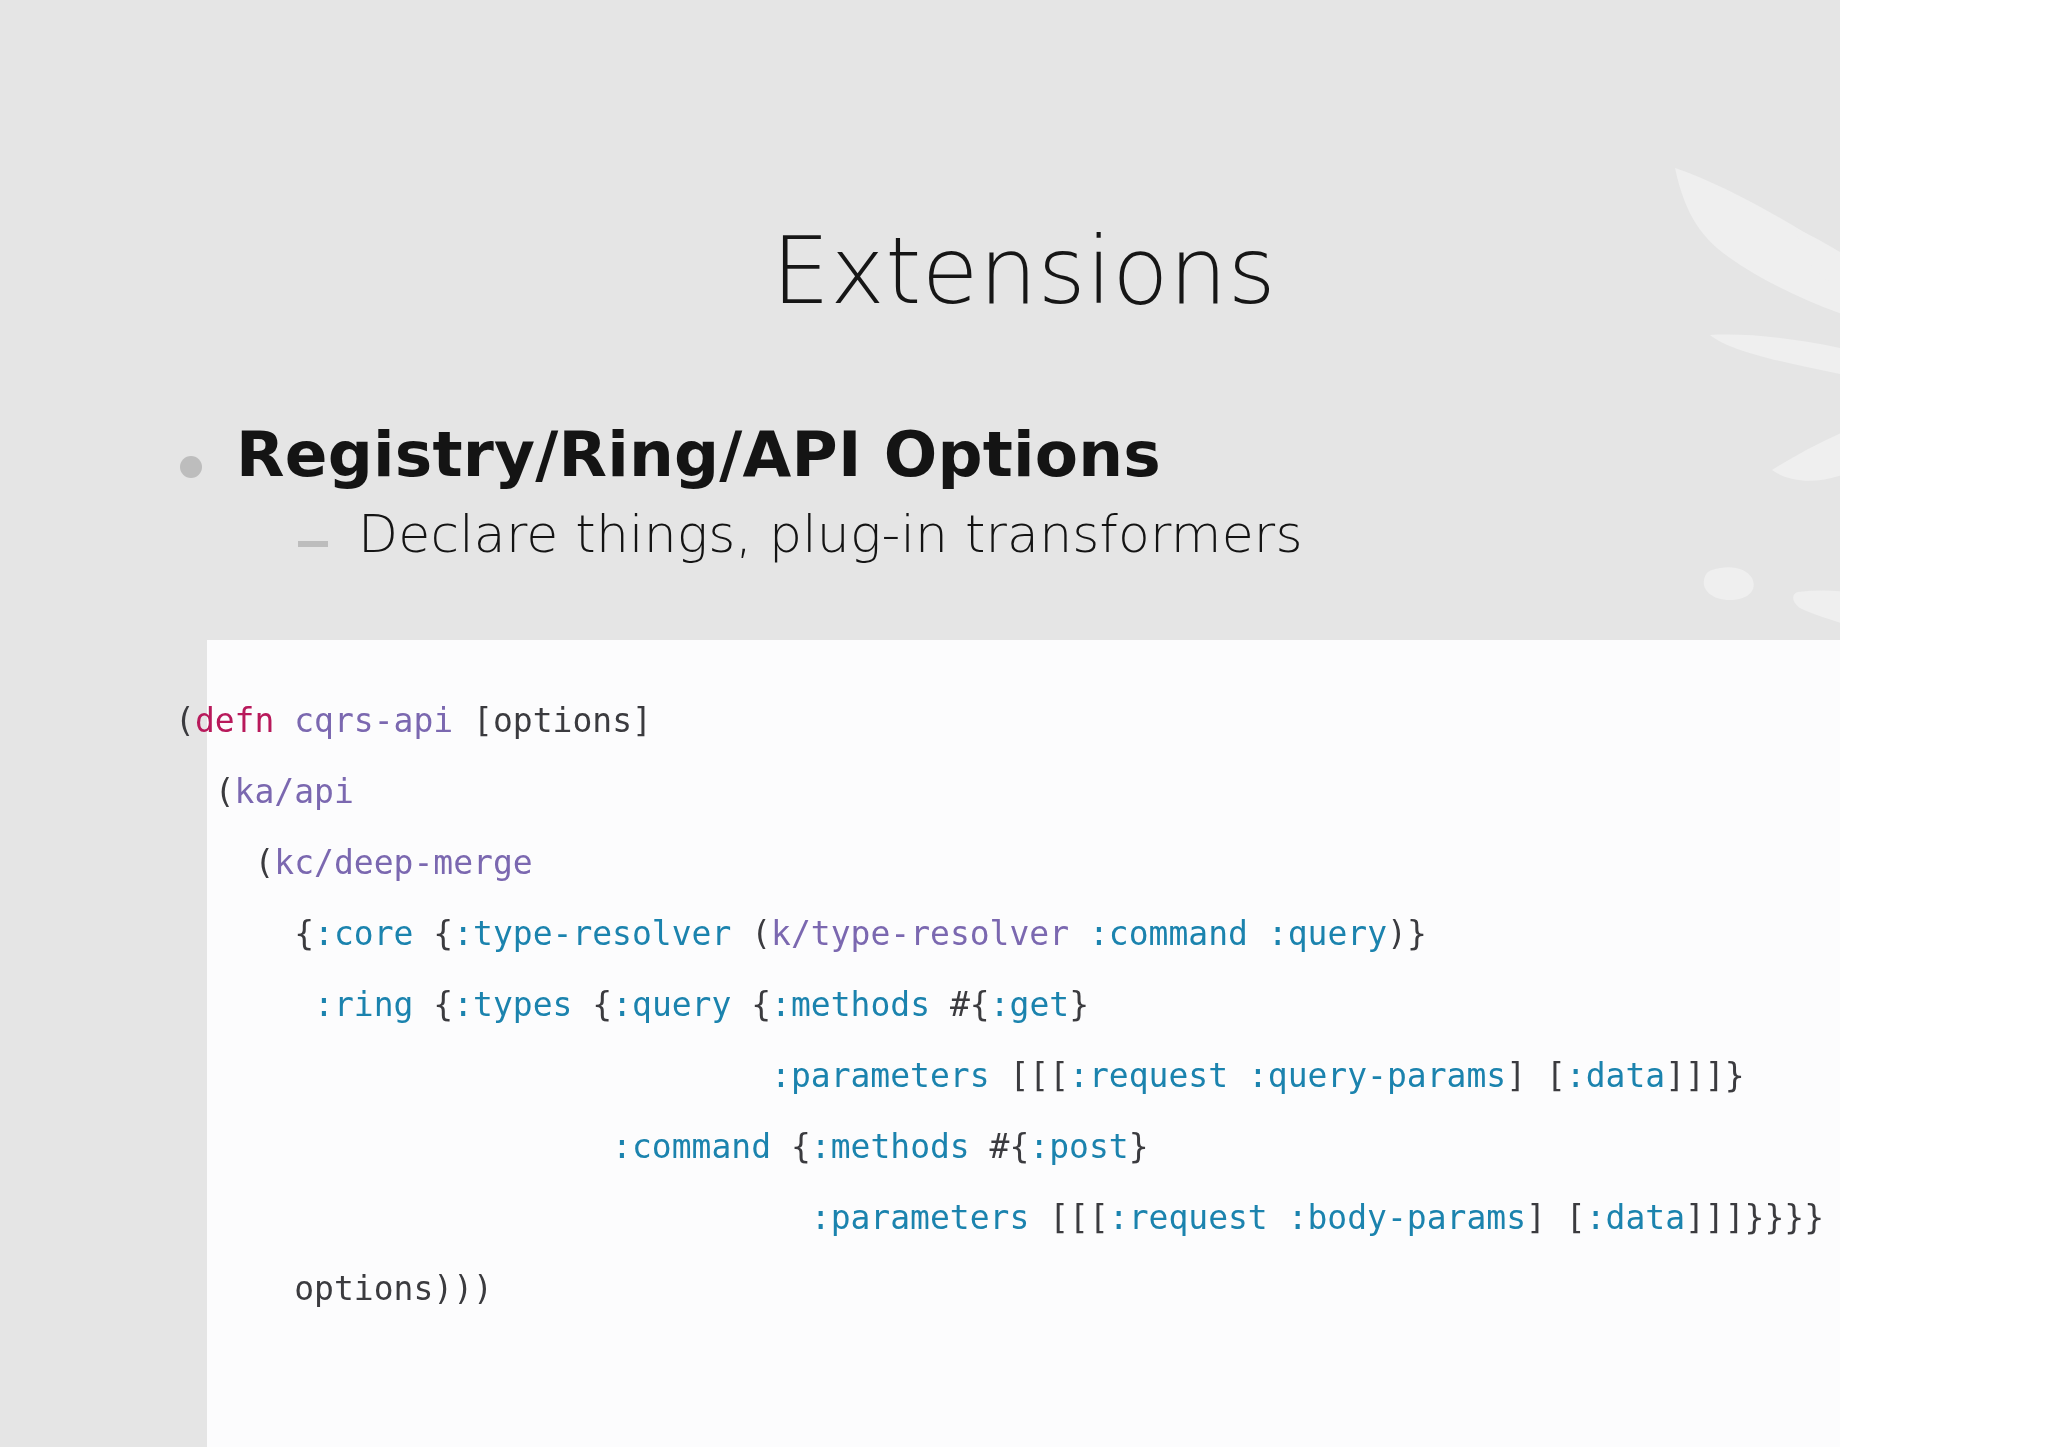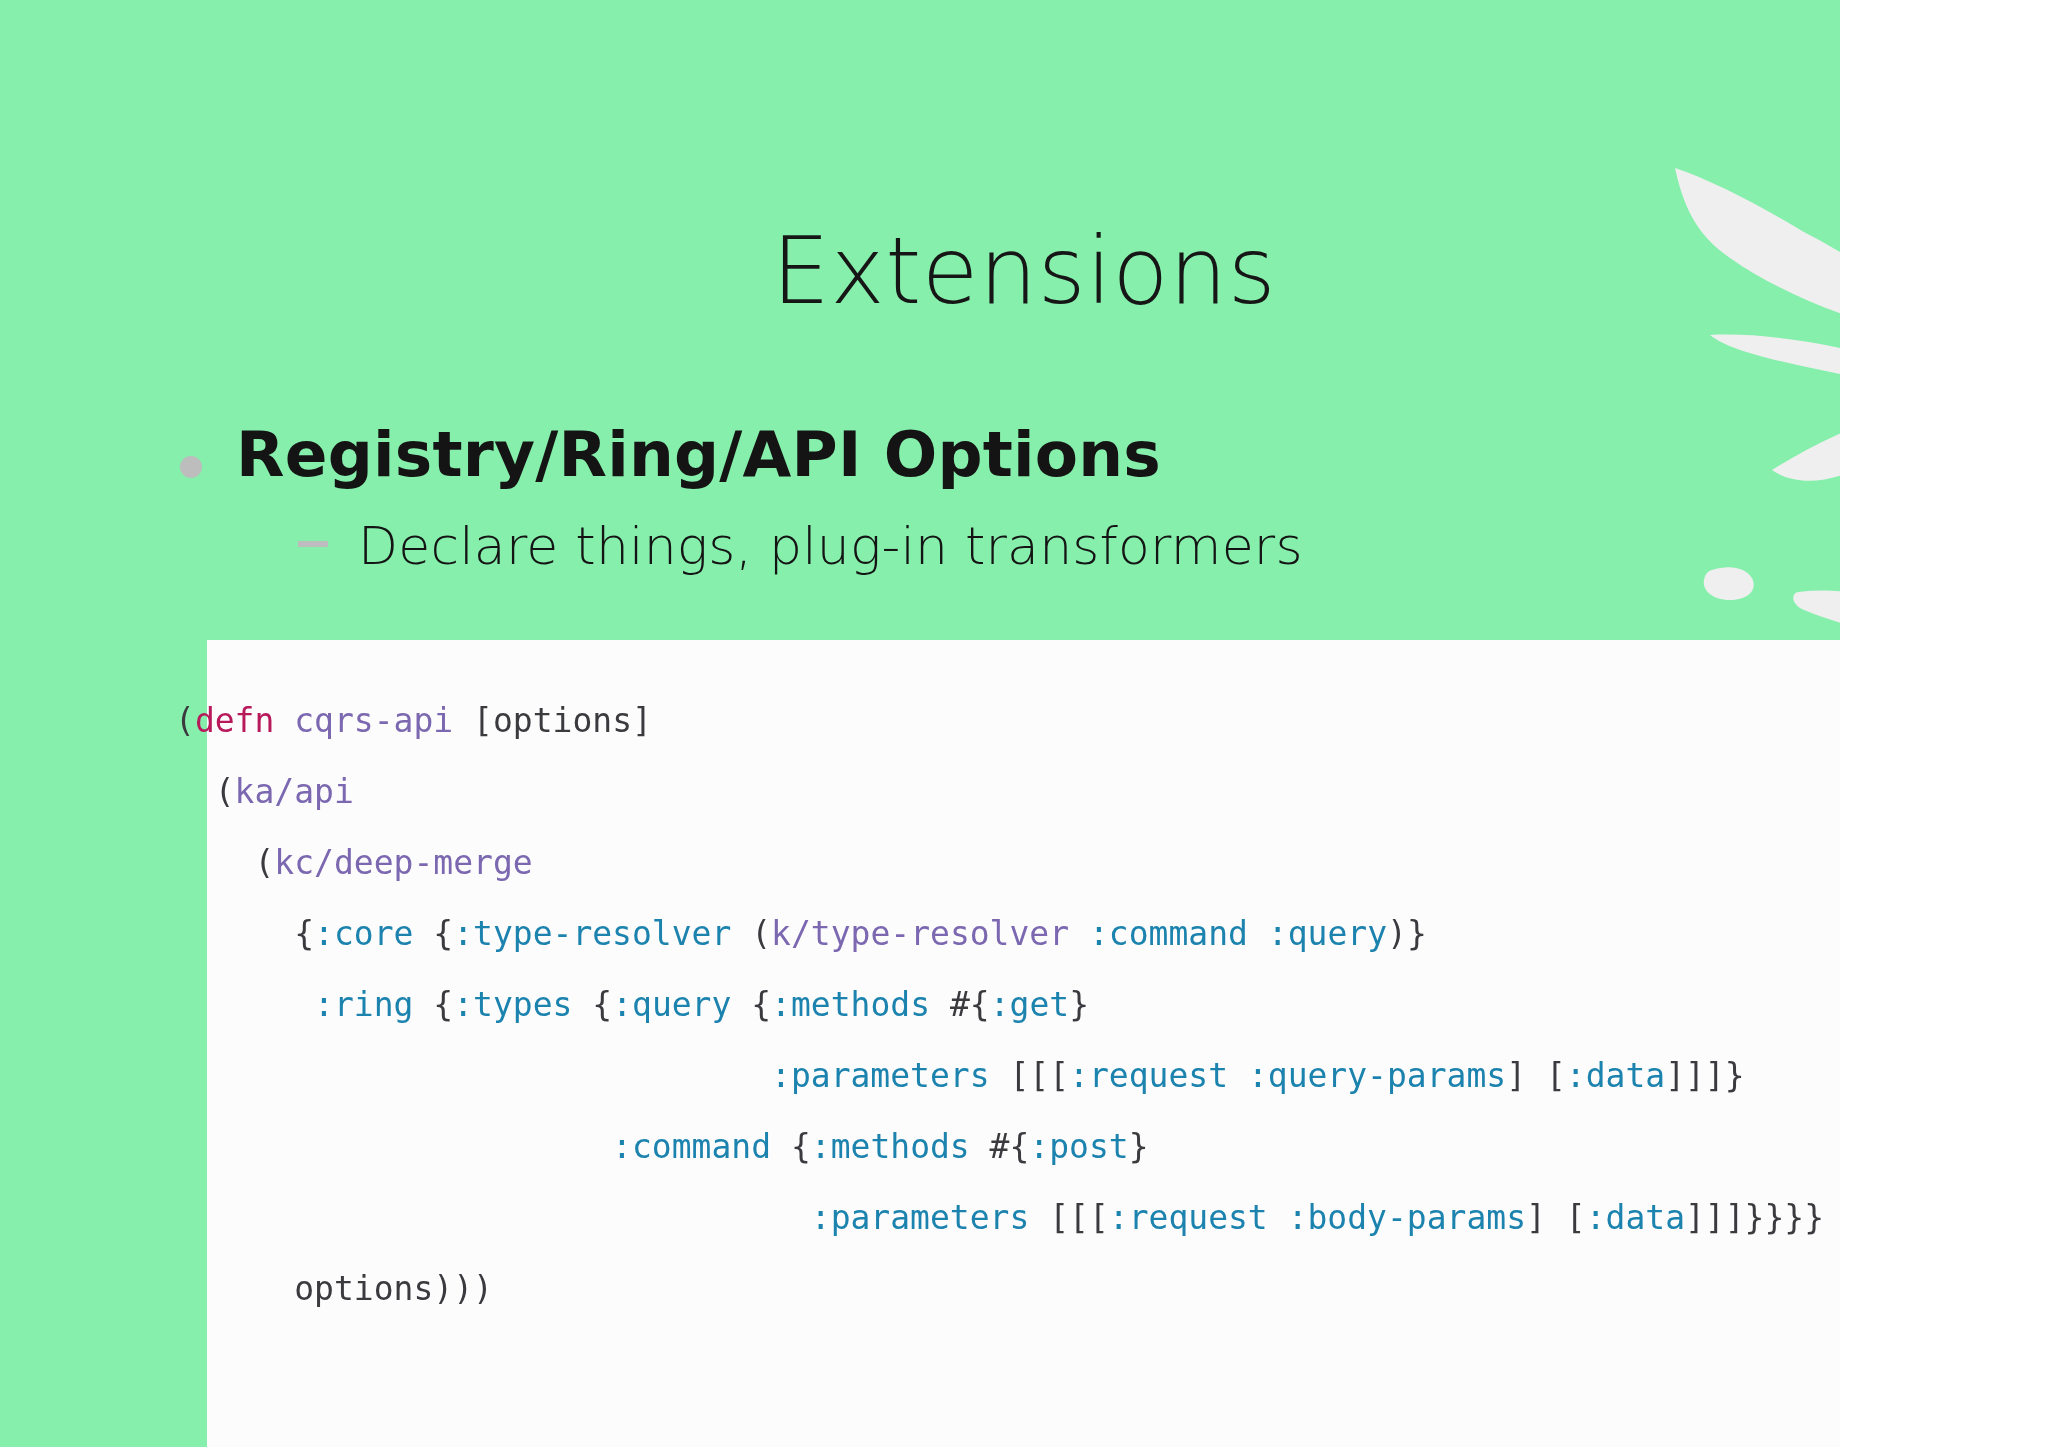--- a/index.html
+++ b/index.html
@@ -8,21 +8,21 @@
     padding: 0;
     background: #ffffff;
   }
   body {
     font-family: "Liberation Sans", sans-serif;
   }
   #slide {
     position: relative;
     width: 1840px;
     height: 1447px;
-    background: #86efac;
+    background: #e5e5e5;
     overflow: hidden;
   }
 
   
   #watermark {
     position: absolute;
     left: 1620px;
     top: 140px;
     width: 430px;
     height: 1040px;
@@ -91,21 +91,20 @@
     color: #141414;
     letter-spacing: 0.2px;
   }
   .bullet-text-l2 {
     font-family: "DejaVu Sans", sans-serif;
     font-weight: 300;
     font-size: 52px;
     line-height: 1.12;
     color: #141414;
     letter-spacing: 0.2px;
-    margin-top: 12px;
   }
 
   
   #code-block {
     position: absolute;
     left: 207px;
     top: 640px;
     width: 1841px;
     height: 807px;
     background: #fcfcfd;

